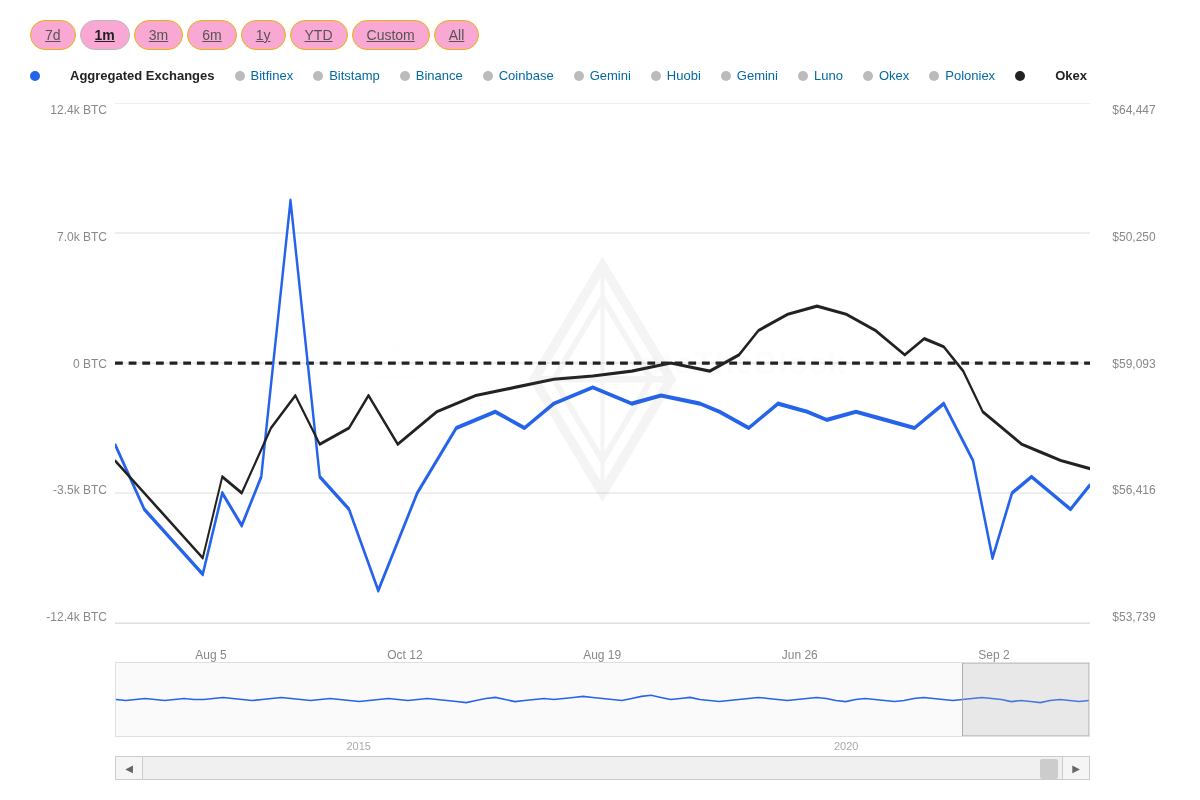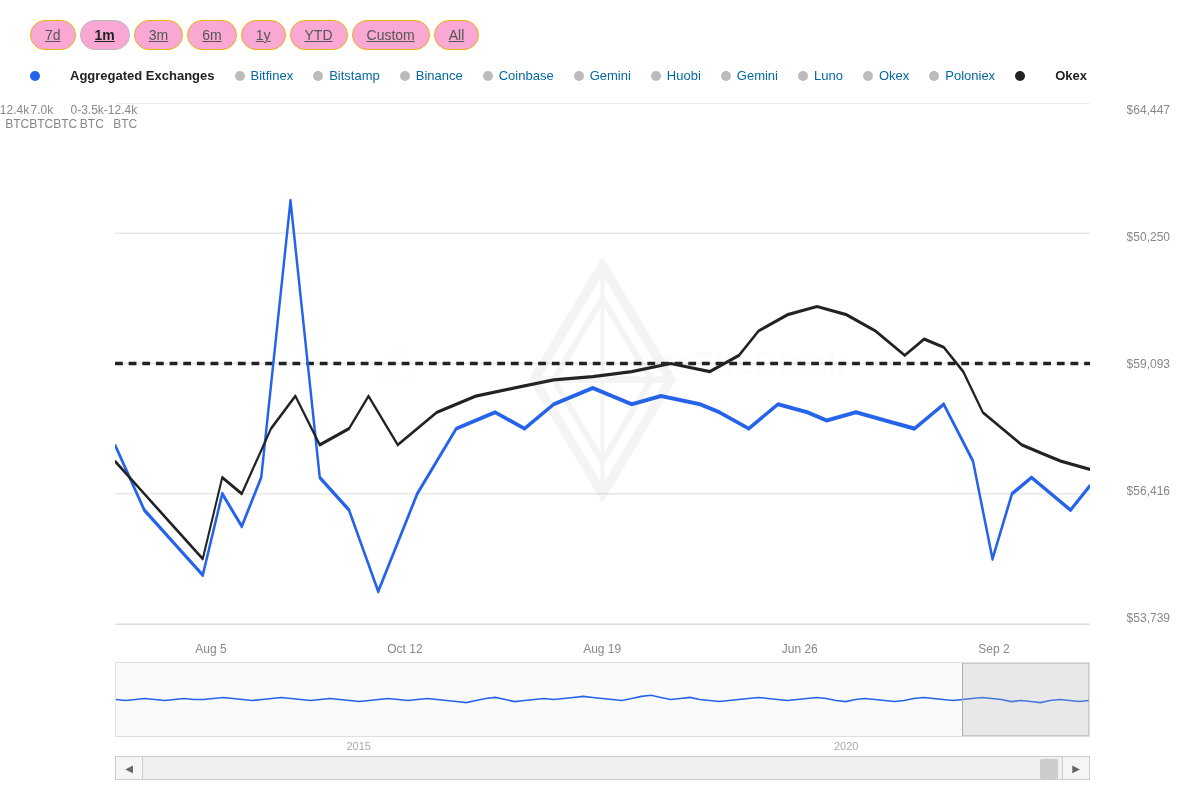--- a/index.html
+++ b/index.html
@@ -77,52 +77,52 @@
       position: relative;
     }
     .main-chart-wrapper {
       display: flex;
       position: relative;
       flex: 1;
     }
     .y-axis-left {
       width: 85px;
       display: flex;
-      flex-direction: row;
-      justify-content: center;
+      flex-direction: column;
+      justify-content: space-between;
       padding: 0 8px 0 0;
       font-size: 12px;
       color: #888;
       text-align: right;
     }
     .y-axis-right {
       width: 80px;
       display: flex;
       flex-direction: column;
       justify-content: space-between;
       padding: 0 0 0 8px;
       font-size: 12px;
       color: #888;
-      text-align: right;
+      text-align: center;
     }
     .chart-svg-container {
       flex: 1;
       position: relative;
       border-bottom: 1px solid #e0e0e0;
     }
     .chart-svg-container svg {
       width: 100%;
       height: 100%;
     }
     .x-axis {
       display: flex;
       justify-content: space-around;
       font-size: 12px;
       color: #888;
-      padding: 17px 0 0 85px;
+      padding: 24px 0 0 85px;
       padding-right: 80px;
     }
     
     .watermark {
       position: absolute;
       top: 50%;
       left: 50%;
       transform: translate(-50%, -50%);
       opacity: 0.08;
       font-size: 48px;
@@ -132,21 +132,20 @@
       pointer-events: none;
       display: flex;
       align-items: center;
       gap: 4px;
     }
     
     .mini-chart-area {
       height: 90px;
       display: flex;
       flex-direction: column;
-      margin-top: 6px;
     }
     .mini-chart-wrapper {
       display: flex;
       flex: 1;
     }
     .mini-y-spacer {
       width: 85px;
     }
     .mini-y-spacer-right {
       width: 80px;

